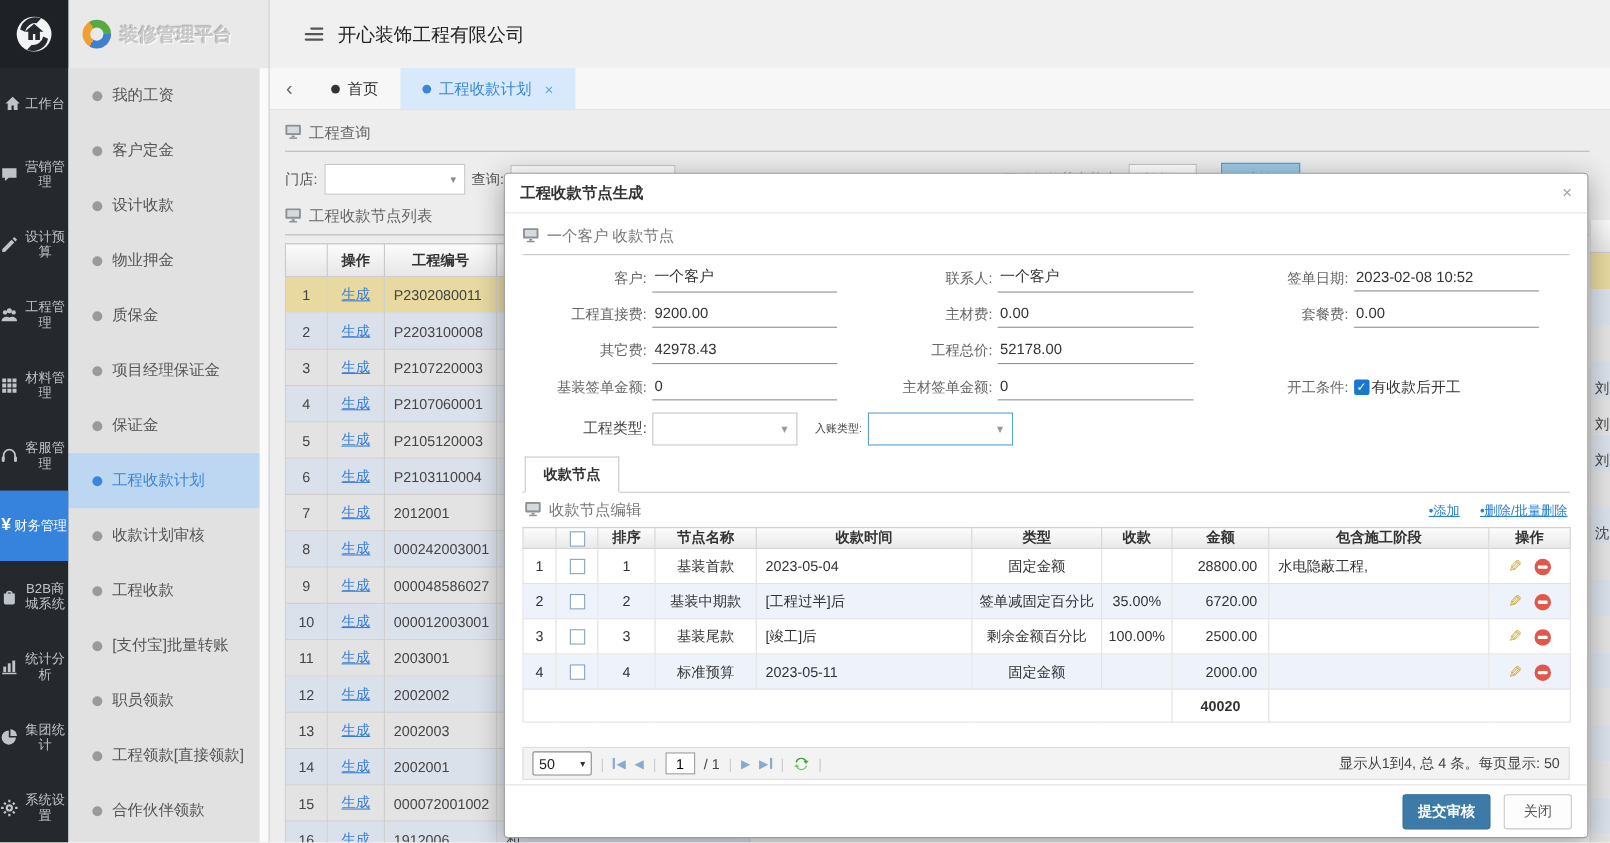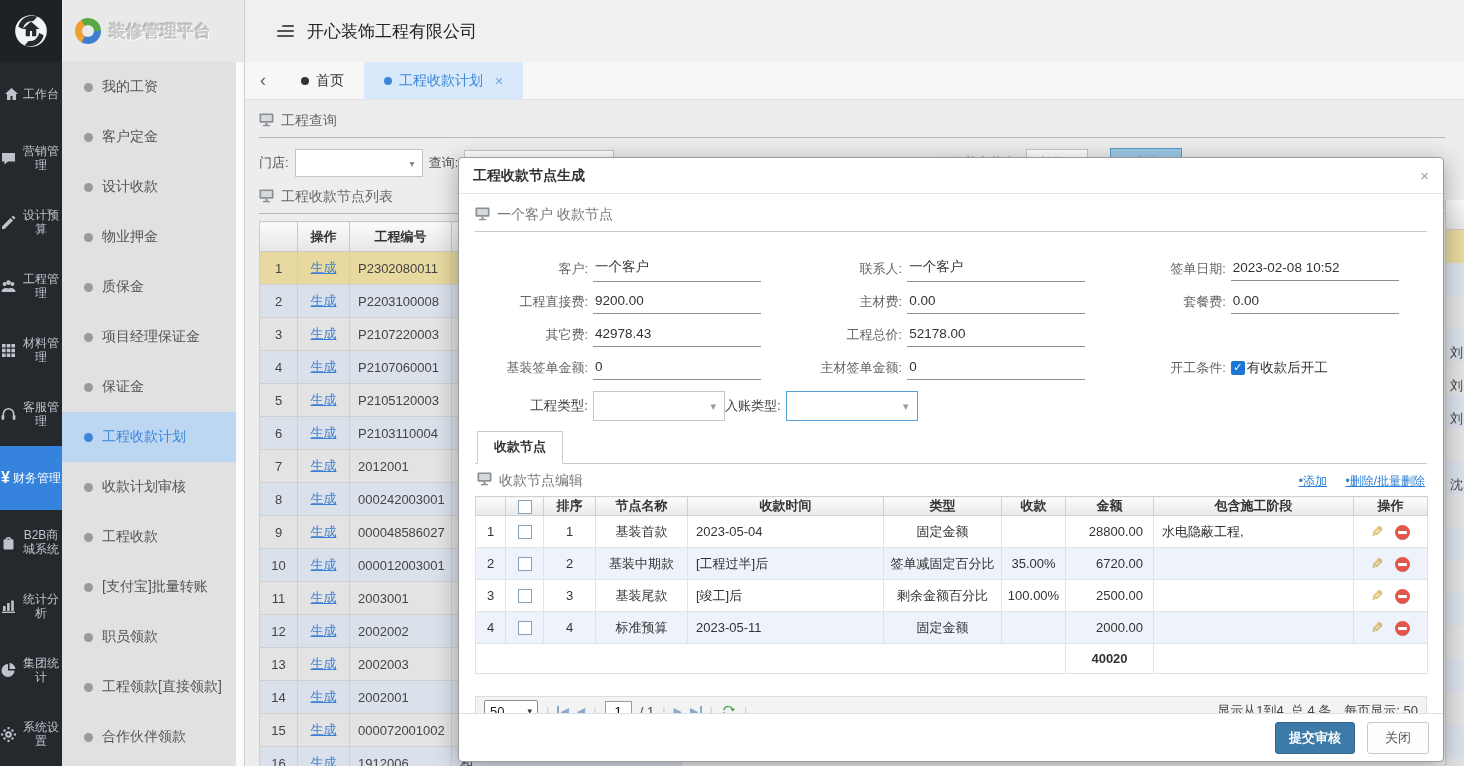--- a/index.html
+++ b/index.html
@@ -62,29 +62,29 @@
   .right-sliver{position:absolute;left:1445px;top:100px;width:19px;height:666px;background:#ededed;z-index:6;overflow:hidden}
   .rs-block{position:absolute;left:0;right:0;border-left:1px solid #cfcfcf;font-size:13px;color:#444;line-height:33px;padding-left:4px}
   
   .modal{position:absolute;left:458px;top:157px;width:986px;height:605px;background:#fff;border:1px solid #9b9b9b;
          border-radius:4px;box-shadow:0 5px 25px rgba(0,0,0,.32);z-index:10;display:flex;flex-direction:column}
   .m-title{height:36px;flex:0 0 36px;padding:0 14px;font-size:14px;font-weight:bold;color:#333;
            border-bottom:1px solid #e4e4e4;display:flex;justify-content:space-between;align-items:center}
   .m-close{color:#9aa0a6;font-size:15px;font-weight:normal;cursor:pointer}
   .m-body{flex:1;padding:5px 16px 0;overflow:hidden}
   .m-sect{display:flex;align-items:center;gap:7px;color:#777;font-size:14px;padding:7px 0;border-bottom:1px solid #c9c9c9}
-  .m-form{display:grid;grid-template-columns:33% 34% 33%;margin-top:20px}
+  .m-form{display:grid;grid-template-columns:33% 34% 33%;margin-top:4px}
   .f-cell{display:flex;align-items:center;height:33px;overflow:hidden}
   .f-label{width:118px;text-align:right;color:#666;font-size:13px;padding-right:5px;white-space:nowrap;flex:0 0 118px}
   .f-val{flex:1;margin-right:28px;border-bottom:1px solid #8f8f8f;font-size:13.5px;color:#333;padding:3px 2px 5px;white-space:nowrap}
   .cbx{width:14px;height:14px;background:#1977d2;border-radius:2px;display:inline-flex;align-items:center;justify-content:center;
        color:#fff;font-size:11px;margin-right:2px;flex:0 0 auto;cursor:pointer}
   .m-selrow{display:flex;align-items:center;margin:7px 0 9px}
   .m-selrow .lbl{width:118px;text-align:right;color:#444;font-size:13.5px;padding-right:5px}
-  .m-selrow .lbl2{color:#444;font-size:13px;padding-right:5px}
+  .m-selrow .lbl2{margin-left:16px;color:#444;font-size:10px;padding-right:5px}
   .selbox{width:132px;height:30px;border:1px solid #c7c7c7;background:#fff;display:flex;align-items:center;
           justify-content:flex-end;padding:0 8px;color:#999;font-size:11px;cursor:pointer}
   .selbox.focused{border-color:#56a0d4}
   .m-tabstrip{border-bottom:1px solid #c9c9c9;padding-left:2px;margin-top:2px}
   .m-tab{display:inline-block;background:#fff;border:1px solid #c9c9c9;border-bottom-color:#fff;
          padding:6px 16px 7px;font-size:13px;font-weight:bold;color:#333;position:relative;top:1px;cursor:pointer}
   .m-editrow{display:flex;align-items:center;justify-content:space-between;padding:7px 2px 6px}
   .m-edit-title{display:flex;align-items:center;gap:7px;color:#777;font-size:14px}
   .m-link{color:#2a7fd4;text-decoration:underline;margin-left:14px;font-size:12px;cursor:pointer}
   .m-table{width:100%;border-collapse:collapse;table-layout:fixed;font-size:13px;color:#333}

